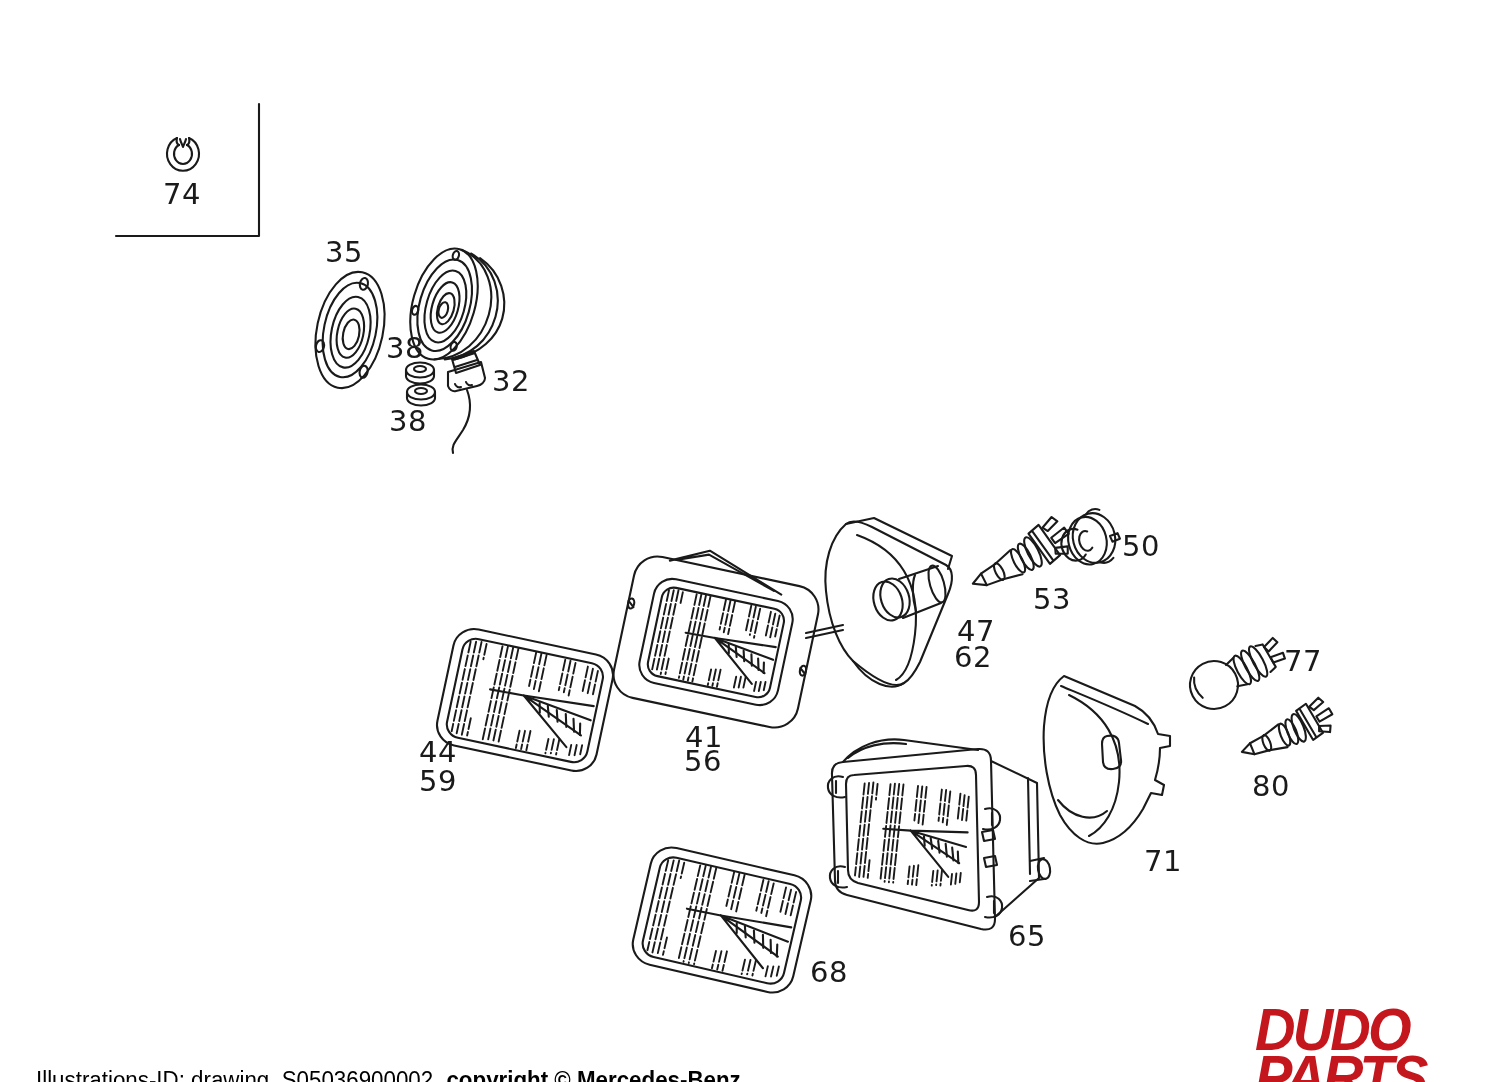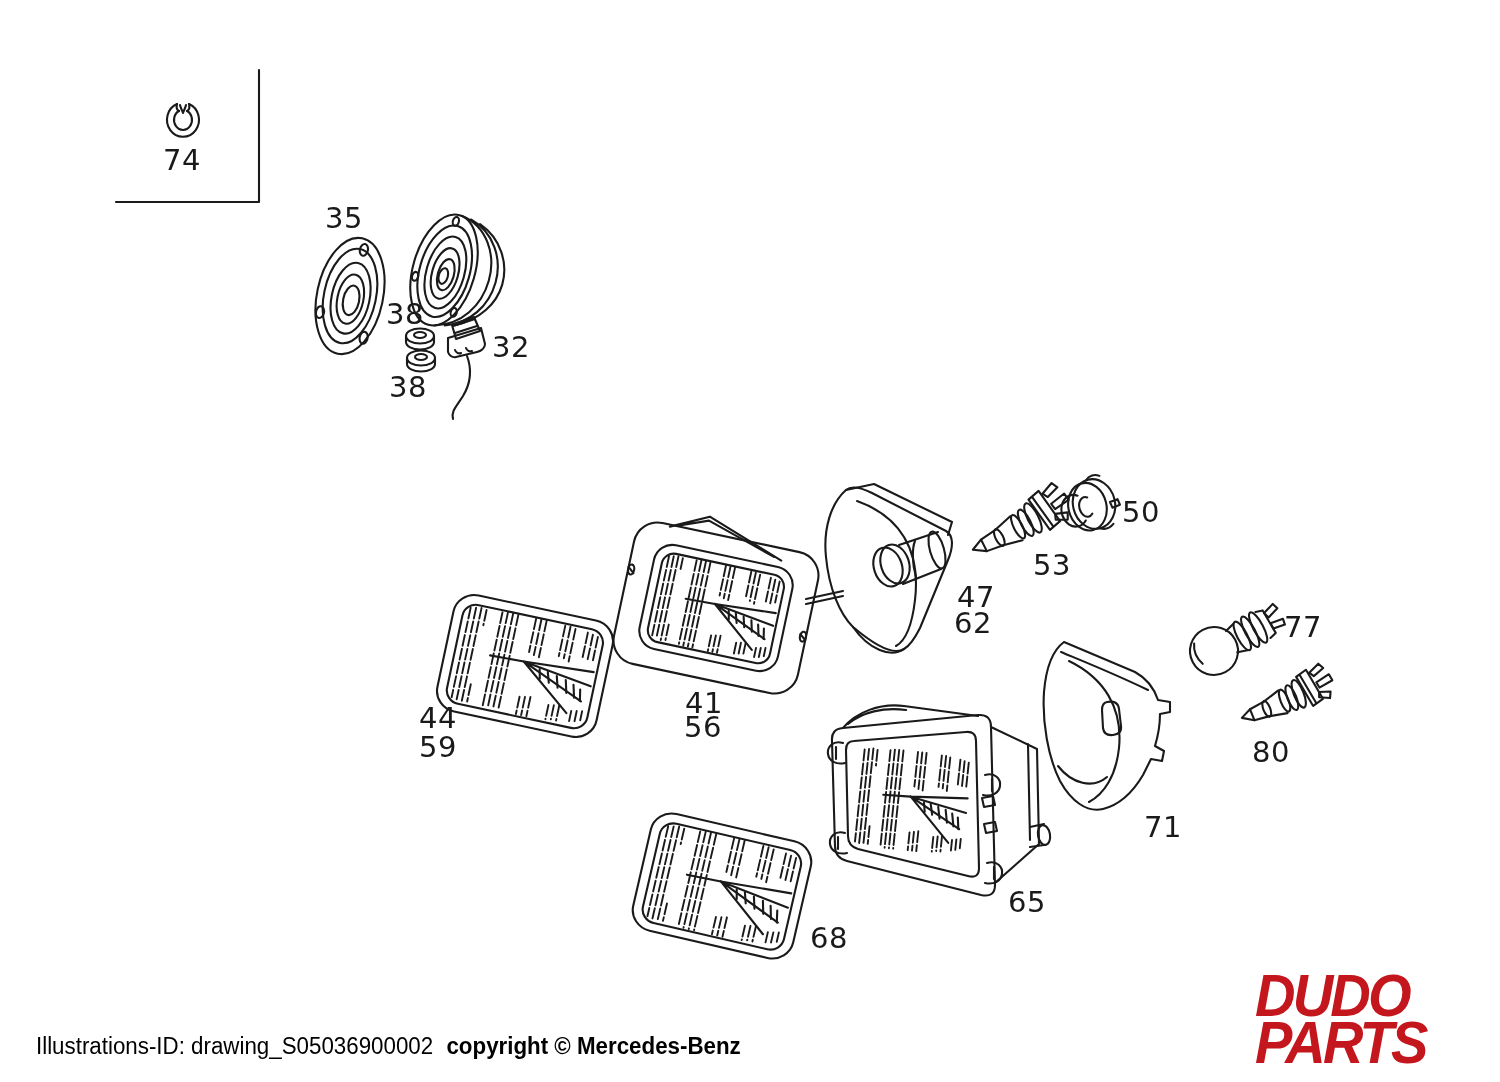--- a/index.html
+++ b/index.html
@@ -6,21 +6,21 @@
     --line-color:#1a1a1a;
     --logo-color:#c4161d;
     --bg:#ffffff;
   }
   html,body{margin:0;padding:0;}
   body{
     width:1500px;height:1082px;position:relative;overflow:hidden;
     background:var(--bg);
     font-family:"Liberation Sans", sans-serif;
   }
-  .stage{position:absolute;inset:0;}
+  .stage{position:absolute;inset:0;margin-top:34px;}
   svg.diagram{position:absolute;left:0;top:0;}
   svg.diagram path, svg.diagram ellipse, svg.diagram circle, svg.diagram rect, svg.diagram line{
     fill:none;stroke:var(--line-color);stroke-width:2.1;
     stroke-linecap:round;stroke-linejoin:round;vector-effect:non-scaling-stroke;
   }
   svg.diagram .flute{stroke-width:1.9;stroke-dasharray:11 3;}
   svg.diagram text.lbl{
     fill:var(--line-color);stroke:none;
     font-family:"DejaVu Sans", sans-serif;font-size:29px;
     text-anchor:middle;letter-spacing:0.5px;

